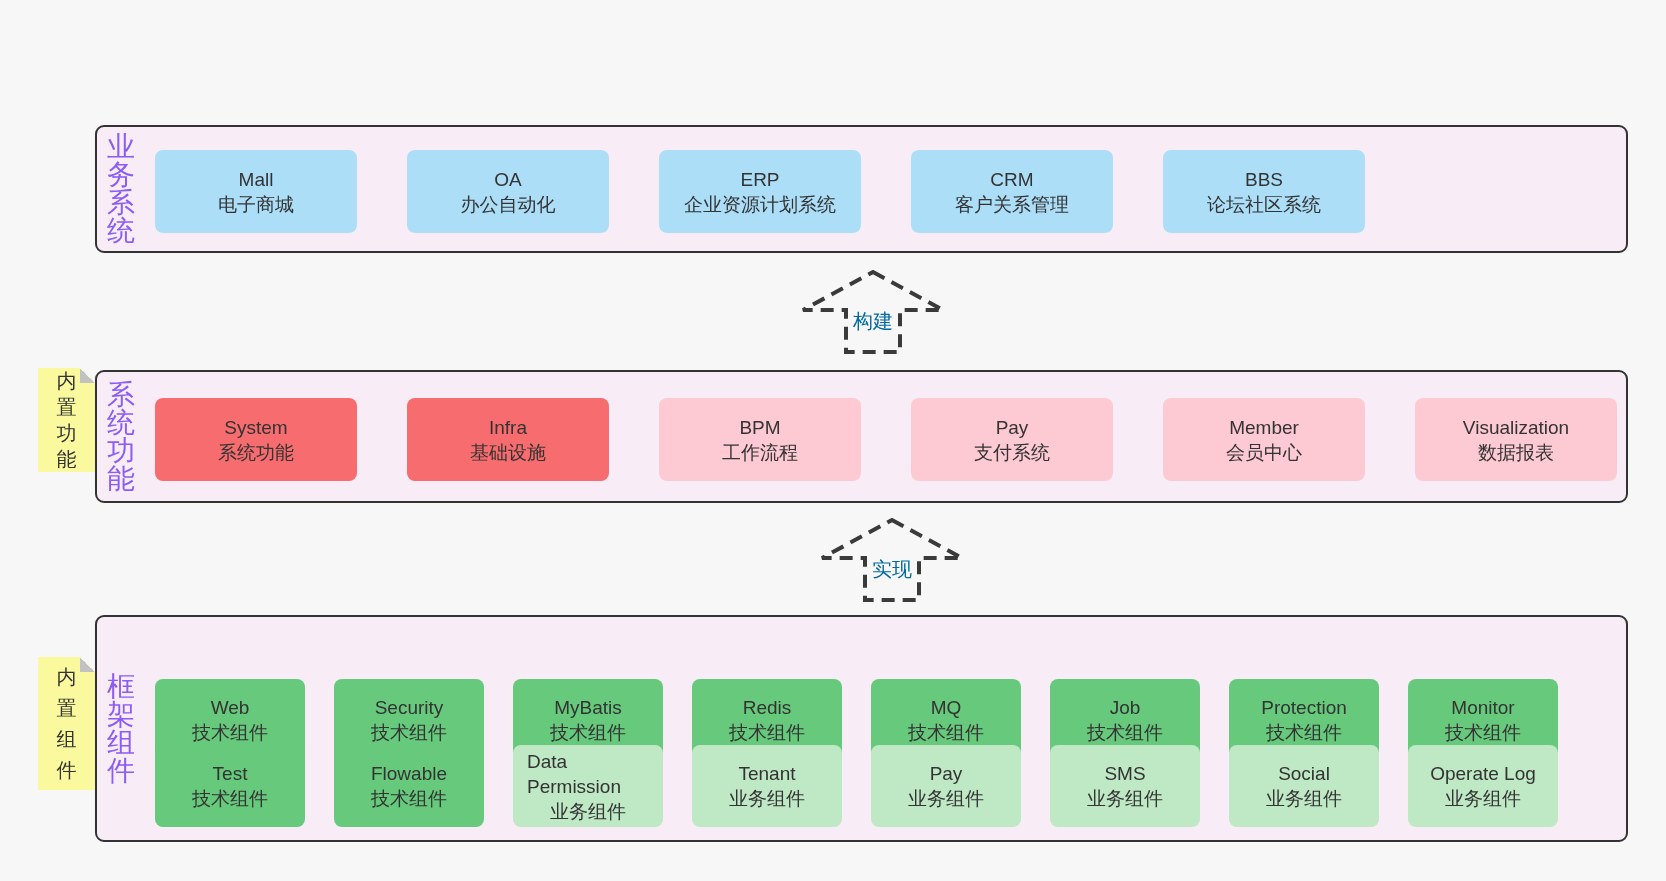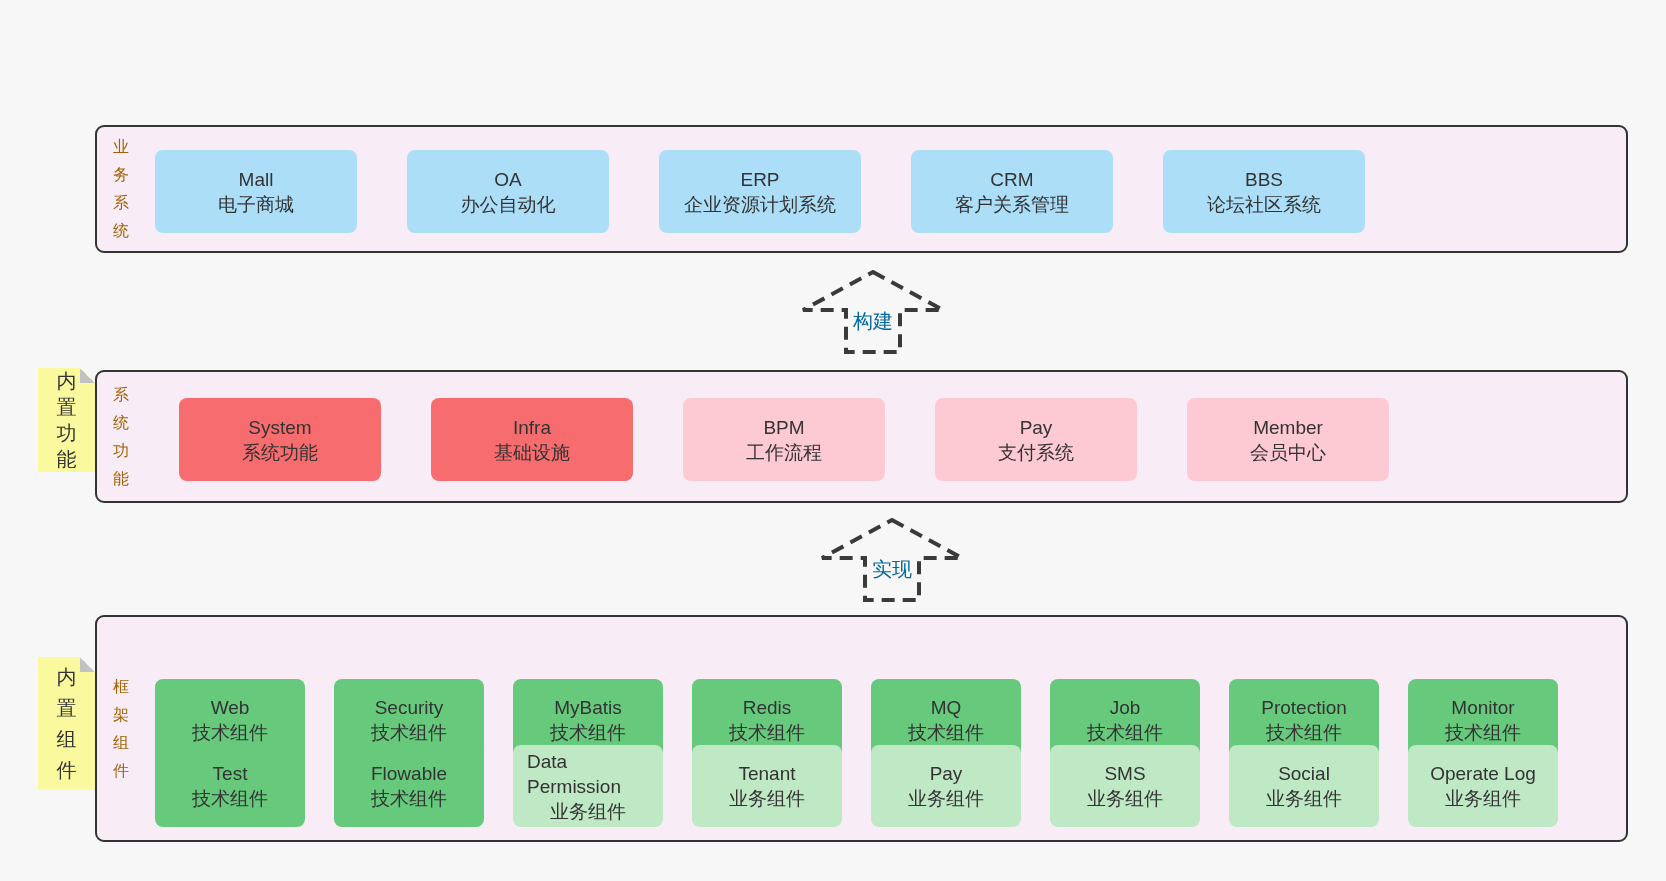--- a/index.html
+++ b/index.html
@@ -11,26 +11,26 @@
   }
   .band{
     position:absolute;left:95px;width:1533px;box-sizing:border-box;
     background:#f8edf6;border:2px solid #333;border-radius:9px;
   }
   #band-business{top:125px;height:128px;}
   #band-modules{top:370px;height:133px;}
   #band-components{top:615px;height:227px;}
   .band-label{
     position:absolute;left:9px;top:50%;transform:translateY(-50%);
-    width:30px;text-align:center;font-size:16px;line-height:28px;
-    word-break:break-all;color:#a16207;
+    width:30px;text-align:center;font-size:28px;line-height:28px;
+    word-break:break-all;color:#8b5cf6;
   }
   .boxes-row{position:absolute;left:58px;display:flex;gap:50px;}
   #band-business .boxes-row{top:23px;}
-  #band-modules .boxes-row{top:26px;margin-left:24px;}
+  #band-modules .boxes-row{top:26px;}
   #band-components .boxes-row{gap:29px;}
   #band-components .row1{top:23px;margin-top:39px;}
   #band-components .row2{top:128px;}
   .box{
     box-sizing:border-box;width:202px;height:83px;border-radius:8px;
     display:flex;flex-direction:column;justify-content:center;align-items:center;
     font-size:19px;line-height:25px;padding:0 14px;
   }
   #band-components .box{width:150px;height:82px;}
   .box.blue{background:#acdef8;}
@@ -123,20 +123,24 @@
         <div>工作流程</div>
       </div>
       <div class="box pink">
         <div>Pay</div>
         <div>支付系统</div>
       </div>
       <div class="box pink">
         <div>Member</div>
         <div>会员中心</div>
       </div>
+      <div class="box pink">
+        <div>Visualization</div>
+        <div>数据报表</div>
+      </div>
     </div>
   </div>
 
   <div class="arrow" id="arrow-implement">
     <svg width="142" height="84" viewBox="0 0 142 84">
       <polygon points="71,2 141,40 98,40 98,82 44,82 44,40 1,40" fill="none" stroke="#3a3a3a" stroke-width="4" stroke-dasharray="13 8"></polygon>
     </svg>
     <div class="arrow-label">实现</div>
   </div>
 

